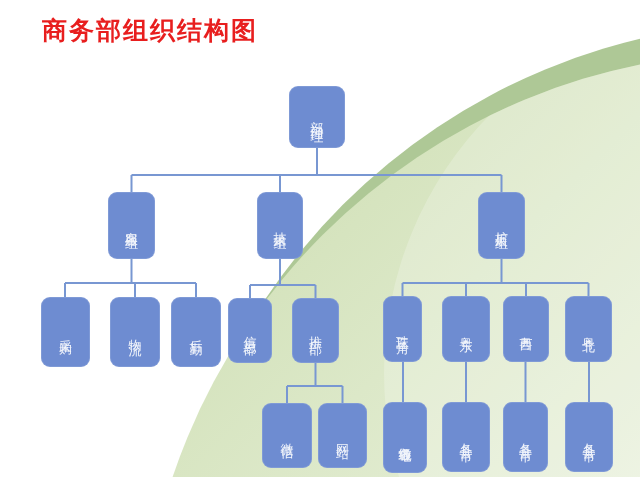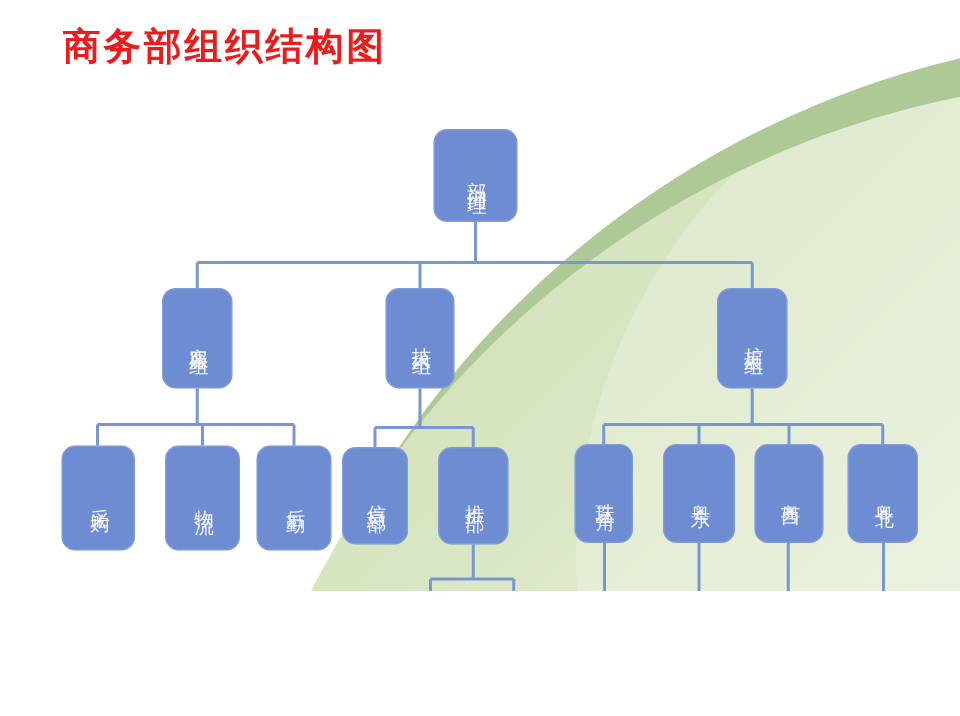--- a/index.html
+++ b/index.html
@@ -1,17 +1,17 @@
 <!DOCTYPE html>
 <html><head>
 <meta charset="utf-8">
 <style>
   html,body{margin:0;padding:0;background:#fff;}
   .slide{
-    position:relative;width:640px;height:394px;overflow:hidden;
+    position:relative;width:640px;height:477px;overflow:hidden;
     background:#ffffff;
     font-family:"DejaVu Sans","Liberation Sans",sans-serif;
   }
   .bg{position:absolute;left:0;top:0;width:640px;height:477px;}
   .title{
     position:absolute;left:42px;top:14px;margin:0;
     font-size:25px;font-weight:bold;color:#e81e1e;letter-spacing:2px;
     font-family:"DejaVu Sans","Liberation Sans",sans-serif;
   }
   .connectors{position:absolute;left:0;top:0;width:640px;height:477px;}

